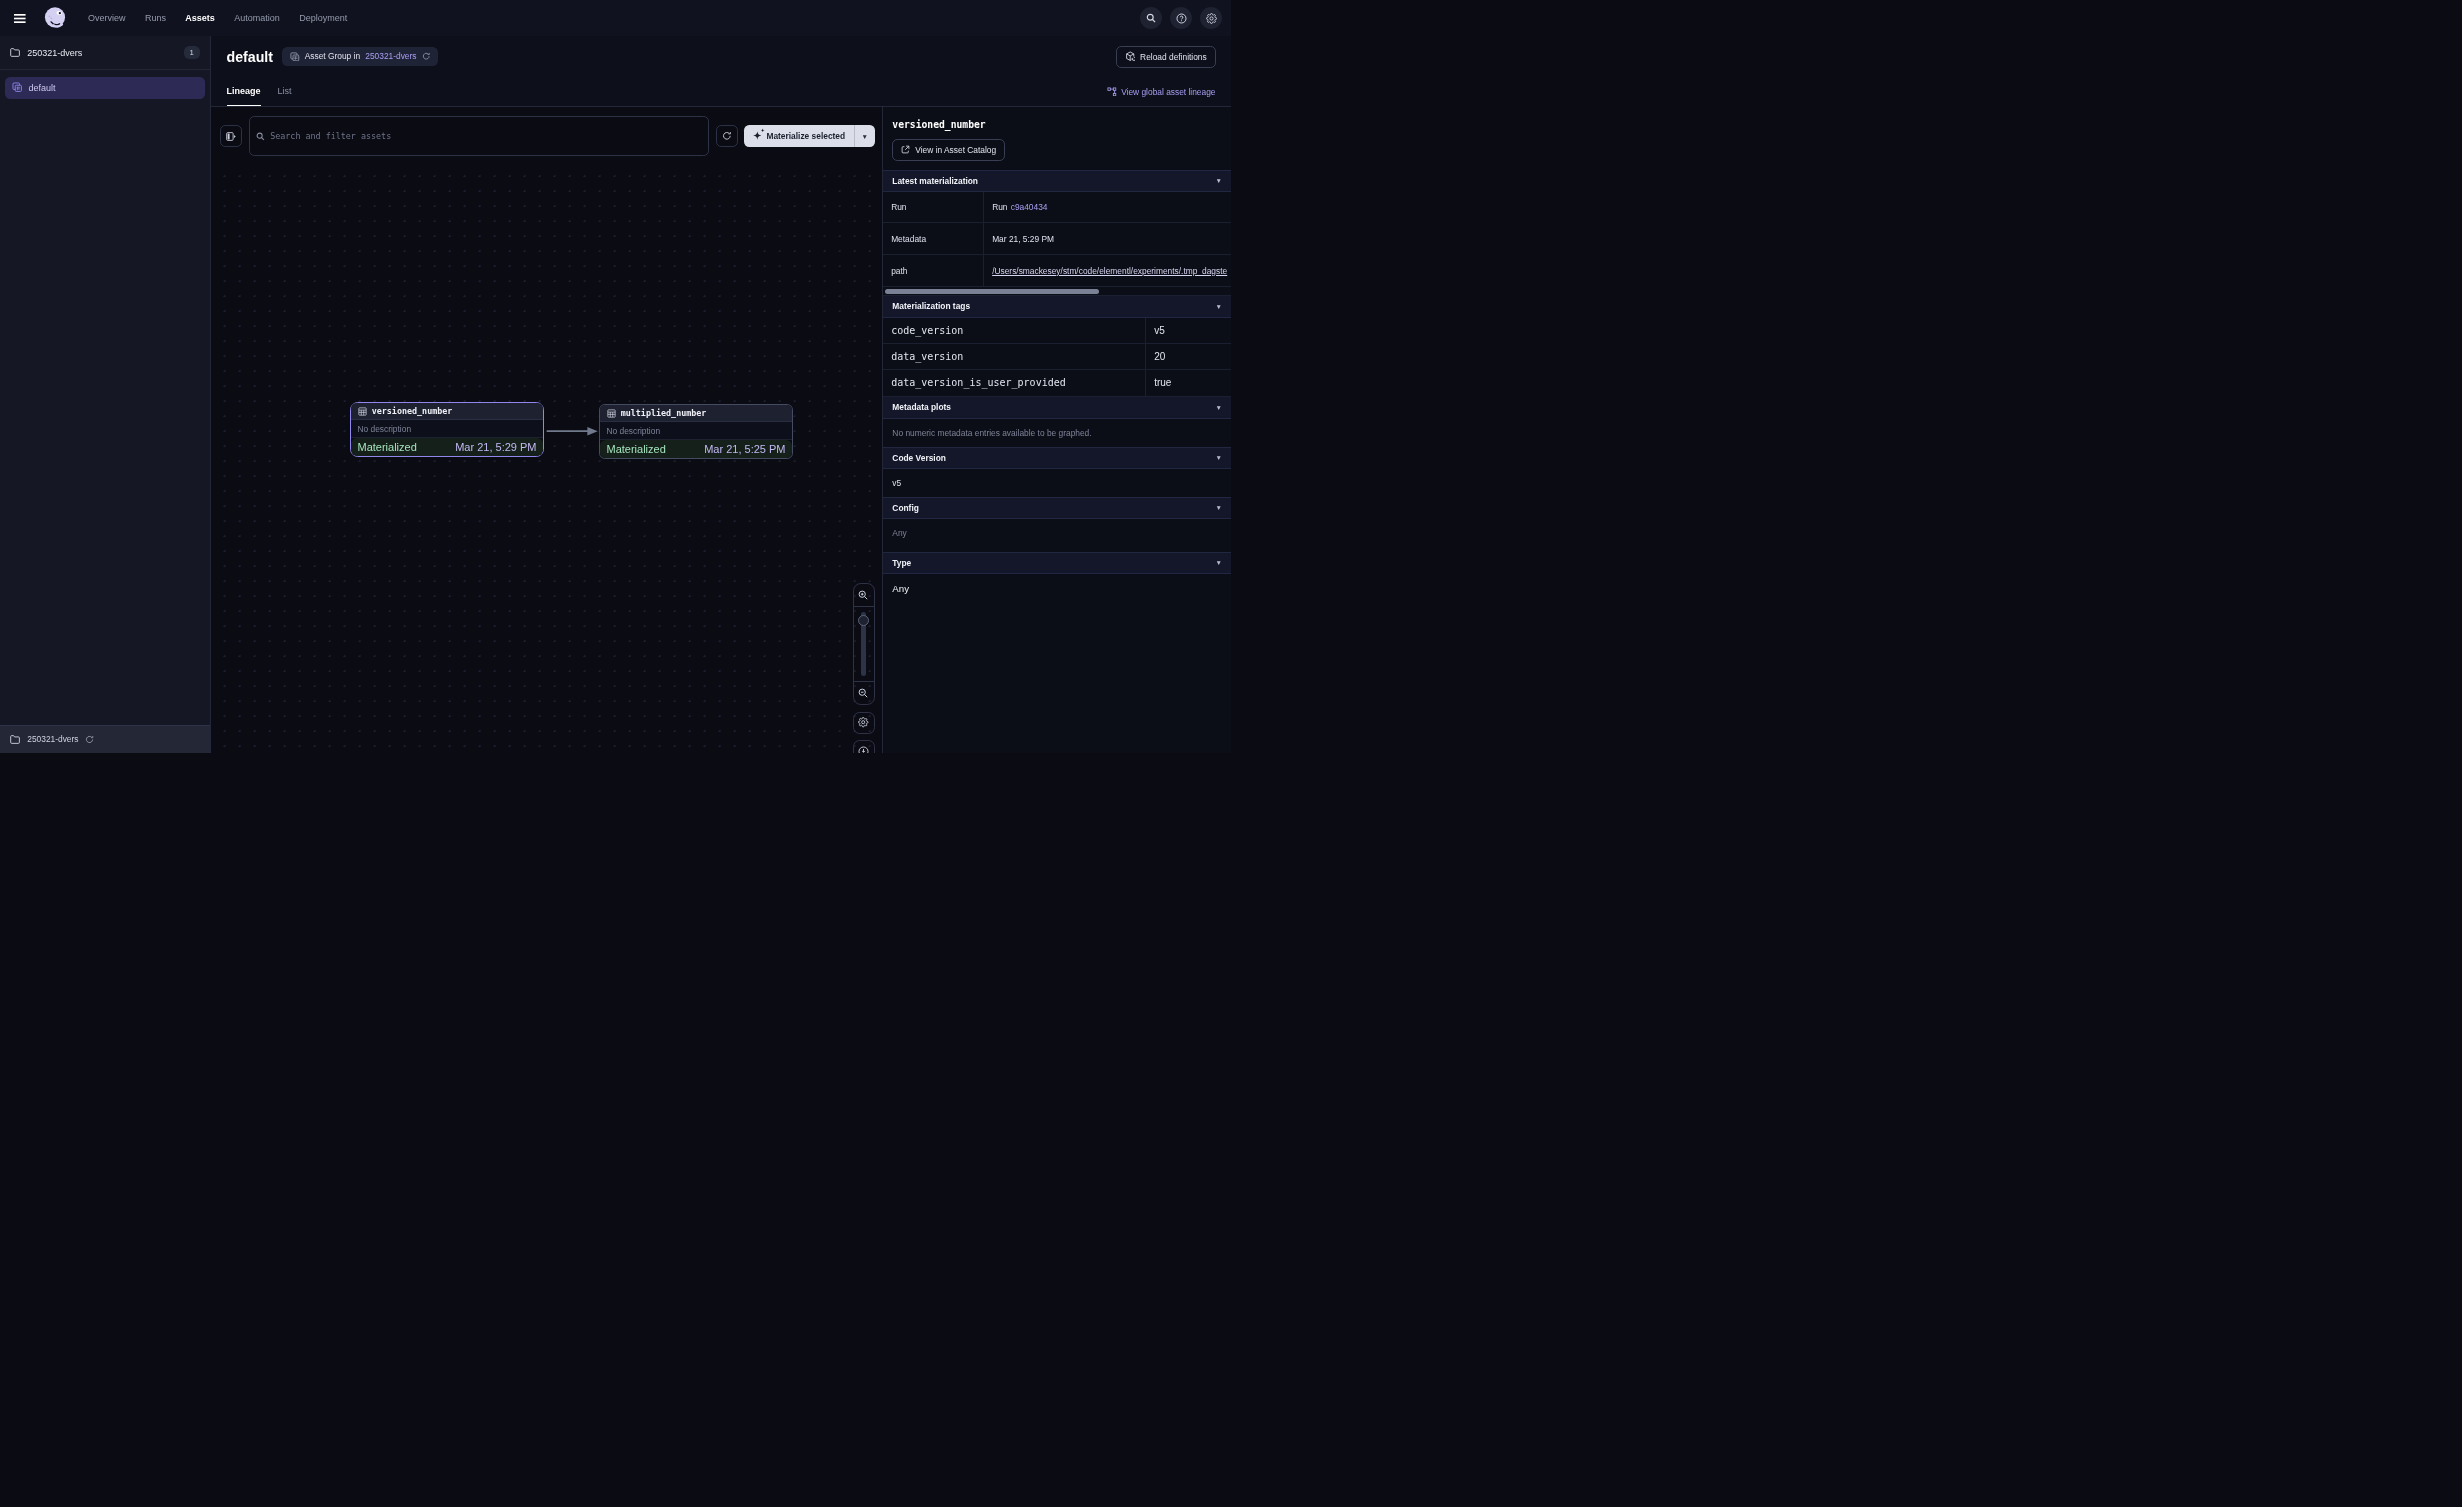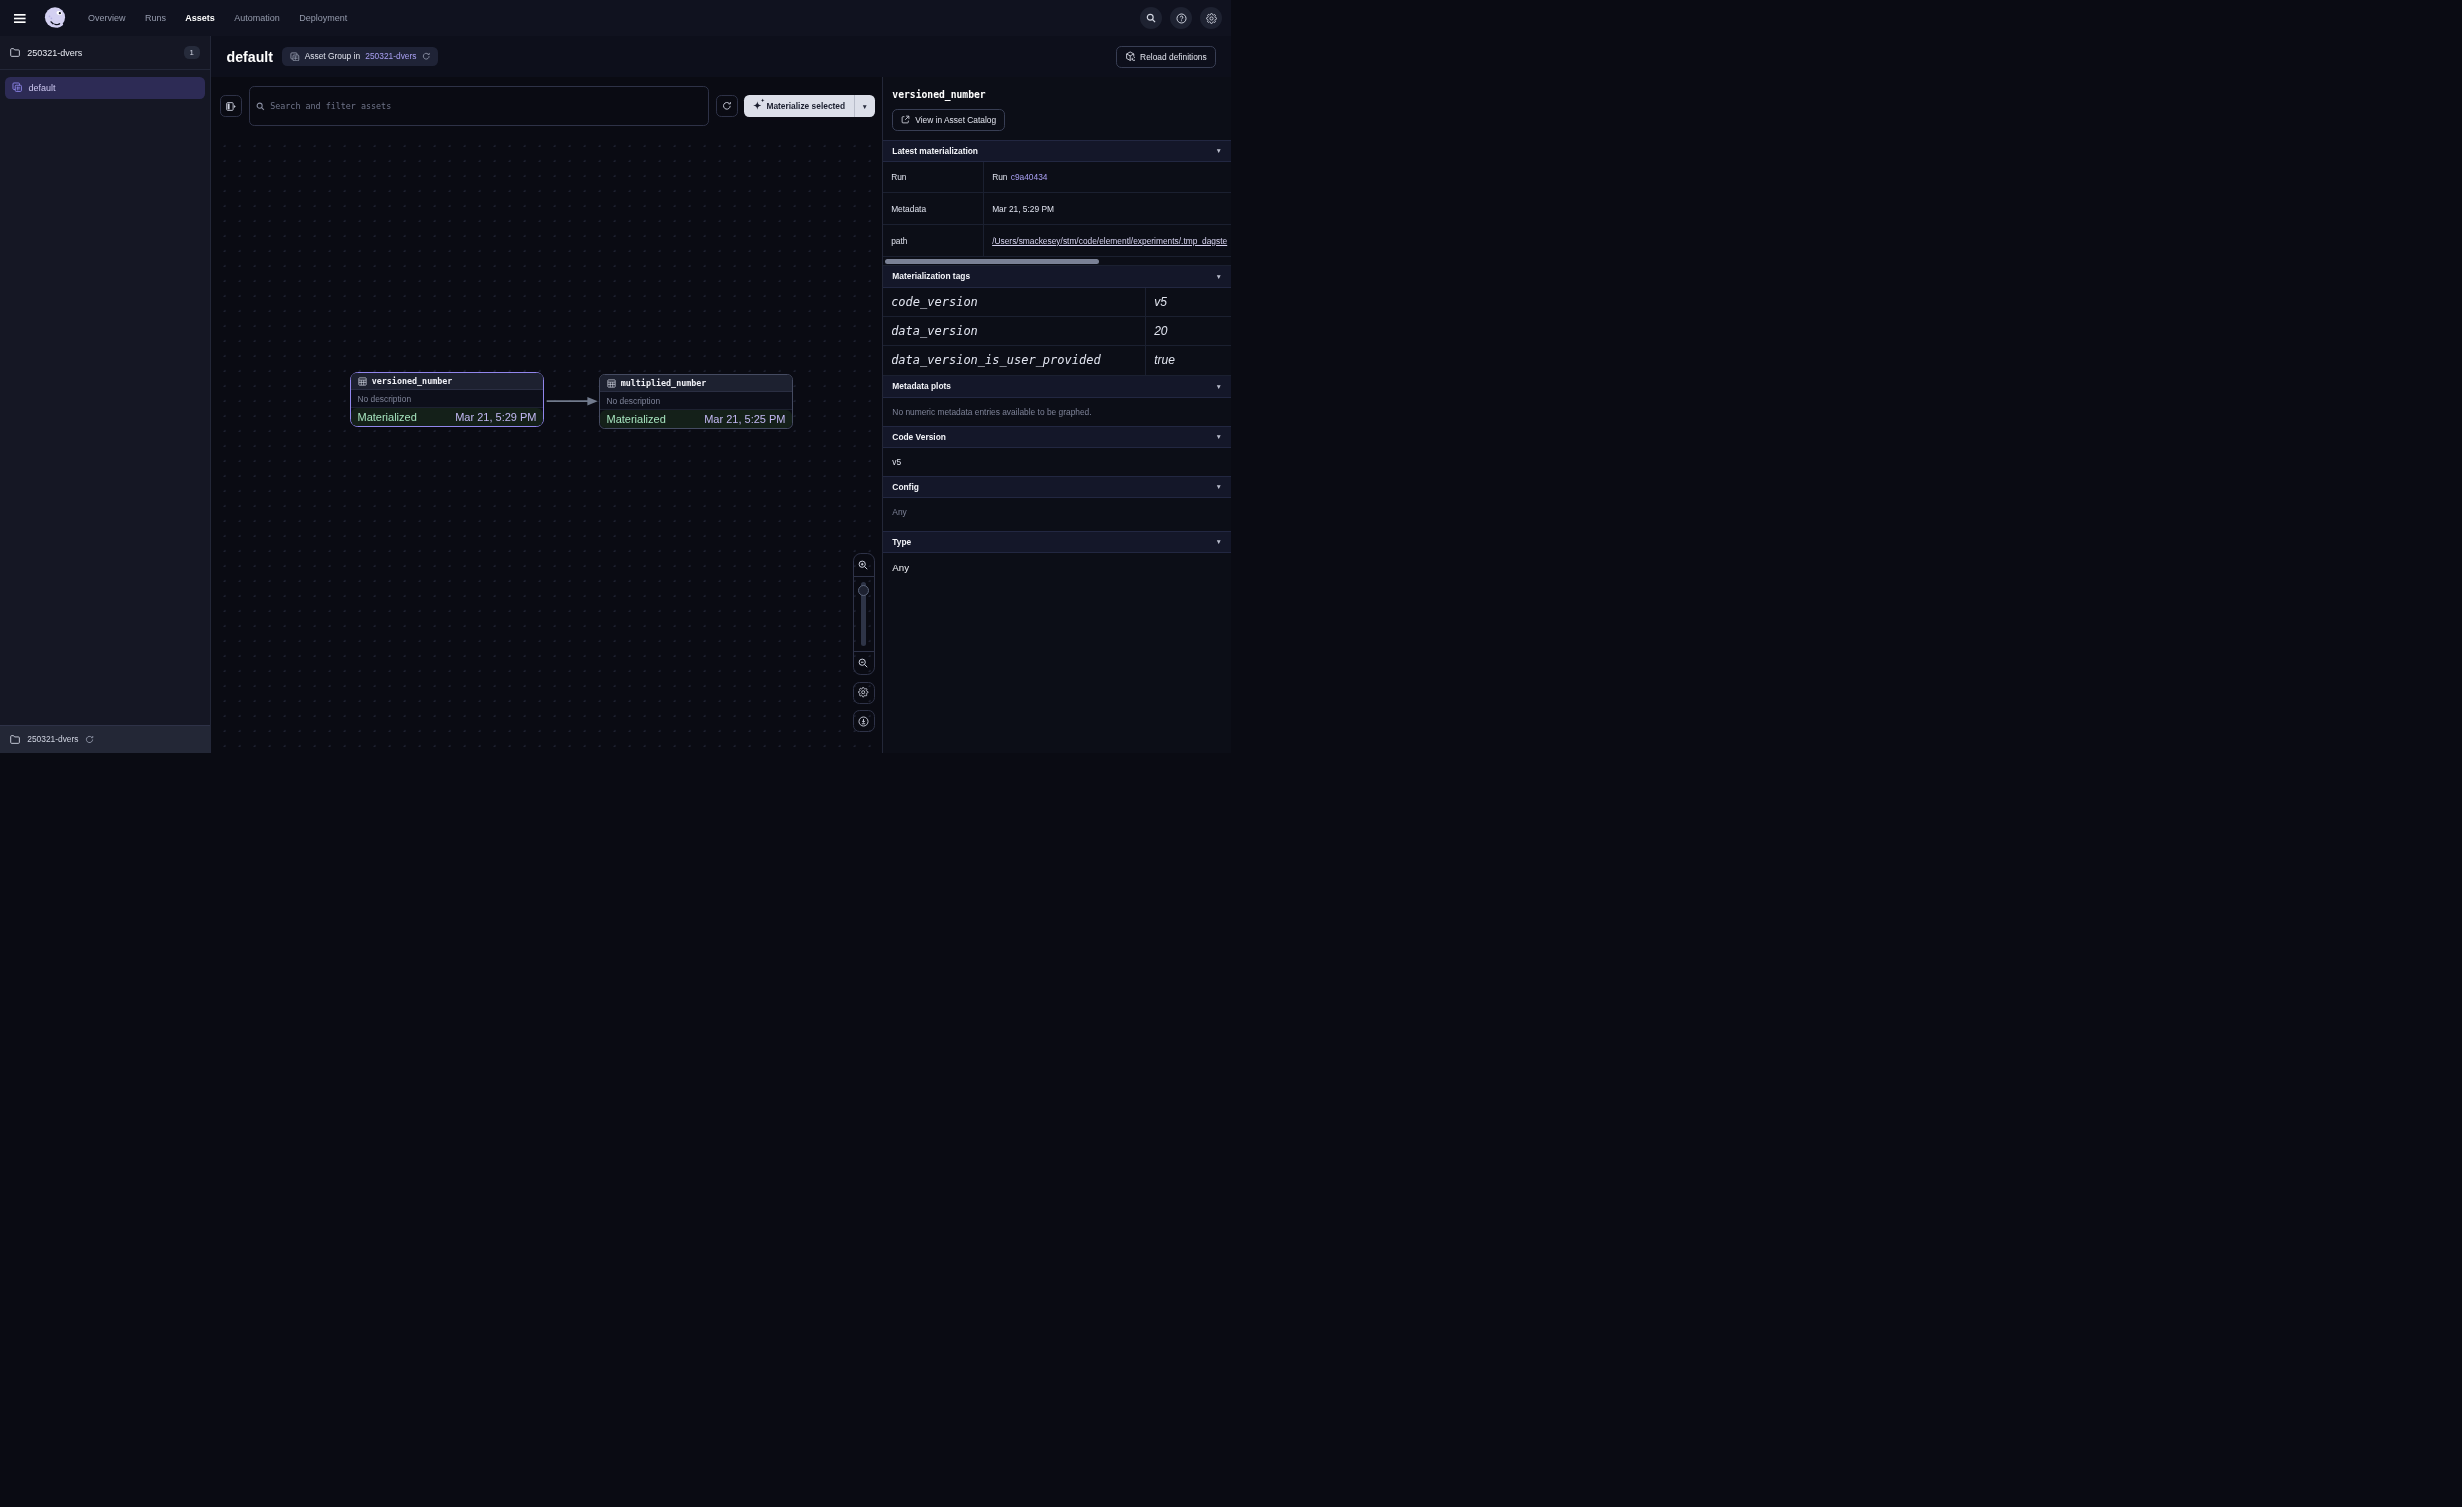--- a/index.html
+++ b/index.html
@@ -126,21 +126,21 @@
   .kv-table .row { display:grid; grid-template-columns:101px 1fr; border-bottom:0.6px solid #1b2030; }
   .kv-table .row > div { padding:10.4px 7.8px; font-size:8.4px; display:flex; align-items:center; }
   .kv-table .label { border-right:0.6px solid #1b2030; color:#dfe2ee; }
   .kv-table .value { color:#dfe2ee; white-space:nowrap; overflow:hidden; }
   .run-id { color:#a89ff1; margin-left:3.2px; cursor:pointer; }
   .path-link { color:#d8d5f2; text-decoration:underline; cursor:pointer; white-space:nowrap; }
   .hscrollbar { height:9px; position:relative; border-bottom:0.6px solid #1b2030; }
   .hscroll-thumb { position:absolute; left:1.3px; top:1.9px; width:214px; height:5.2px; border-radius:2.6px;
     background:#7a8195; cursor:pointer; }
   .tags-table .row { display:grid; grid-template-columns:263px 1fr; border-bottom:0.6px solid #1b2030; }
-  .tags-table .row > div { padding:7.1px 7.8px; font-size:12px;font-style:italic; }
+  .tags-table .row > div { padding:7.1px 7.8px; font-size:10px; }
   .tags-table .key { border-right:0.6px solid #1b2030; font-family:"DejaVu Sans Mono", monospace;
     color:#e2e5f0; }
   .tags-table .val { color:#e2e5f0; }
   .section-body { padding:9px; font-size:8.4px; color:#dfe2ee; }
   .muted { color:#7e8398; }
   .type-any { font-size:9.7px; color:#f2f3f8; }
 
   svg { display:block; }
 </style>
 </head>
@@ -268,20 +268,36 @@
           <svg width="10.4" height="10.4" viewBox="0 0 16 16" fill="none" stroke="#e2e4ee" stroke-width="1.3">
               <path d="M8 1.5 13.5 4.5v4M8 1.5 2.5 4.5v7L8 14.5l2-1.1M8 1.5v0M2.5 4.5 8 7.5l5.5-3M8 7.5v7"></path>
               <path d="M13.7 9.5a2.6 2.6 0 1 1-2.6 2.6" stroke-width="1.2"></path>
               <path d="M11 10.4v1.8h1.8" stroke-width="1.2" stroke-linejoin="round"></path>
             </svg>
         </span>
         <span>Reload definitions</span>
       </button>
     </div>
 
+    <div class="tabbar">
+      <div class="tab active">Lineage</div>
+      <div class="tab">List</div>
+      <div class="spacer"></div>
+      <div class="global-link">
+        <span>
+          <svg width="9.7" height="9.7" viewBox="0 0 16 16" fill="none" stroke="#a89ff1" stroke-width="1.4">
+              <rect x="1.5" y="1.5" width="4" height="4"></rect>
+              <rect x="10.5" y="1.5" width="4" height="4"></rect>
+              <rect x="10.5" y="10.5" width="4" height="4"></rect>
+              <path d="M5.5 3.5h5M12.5 5.5v5"></path>
+            </svg>
+        </span>
+        <span>View global asset lineage</span>
+      </div>
+    </div>
 
     <div class="content-row">
 
       <div class="canvas-col">
         <div class="graph-toolbar">
           <button class="tool-btn">
             <span>
               <svg width="10.4" height="9" viewBox="0 0 16 14" fill="none" stroke="currentColor" stroke-width="1.4">
                   <rect x="1" y="1" width="10" height="12" rx="1.5"></rect>
                   <rect x="2.5" y="2.5" width="3" height="9" fill="currentColor" stroke="none"></rect>

